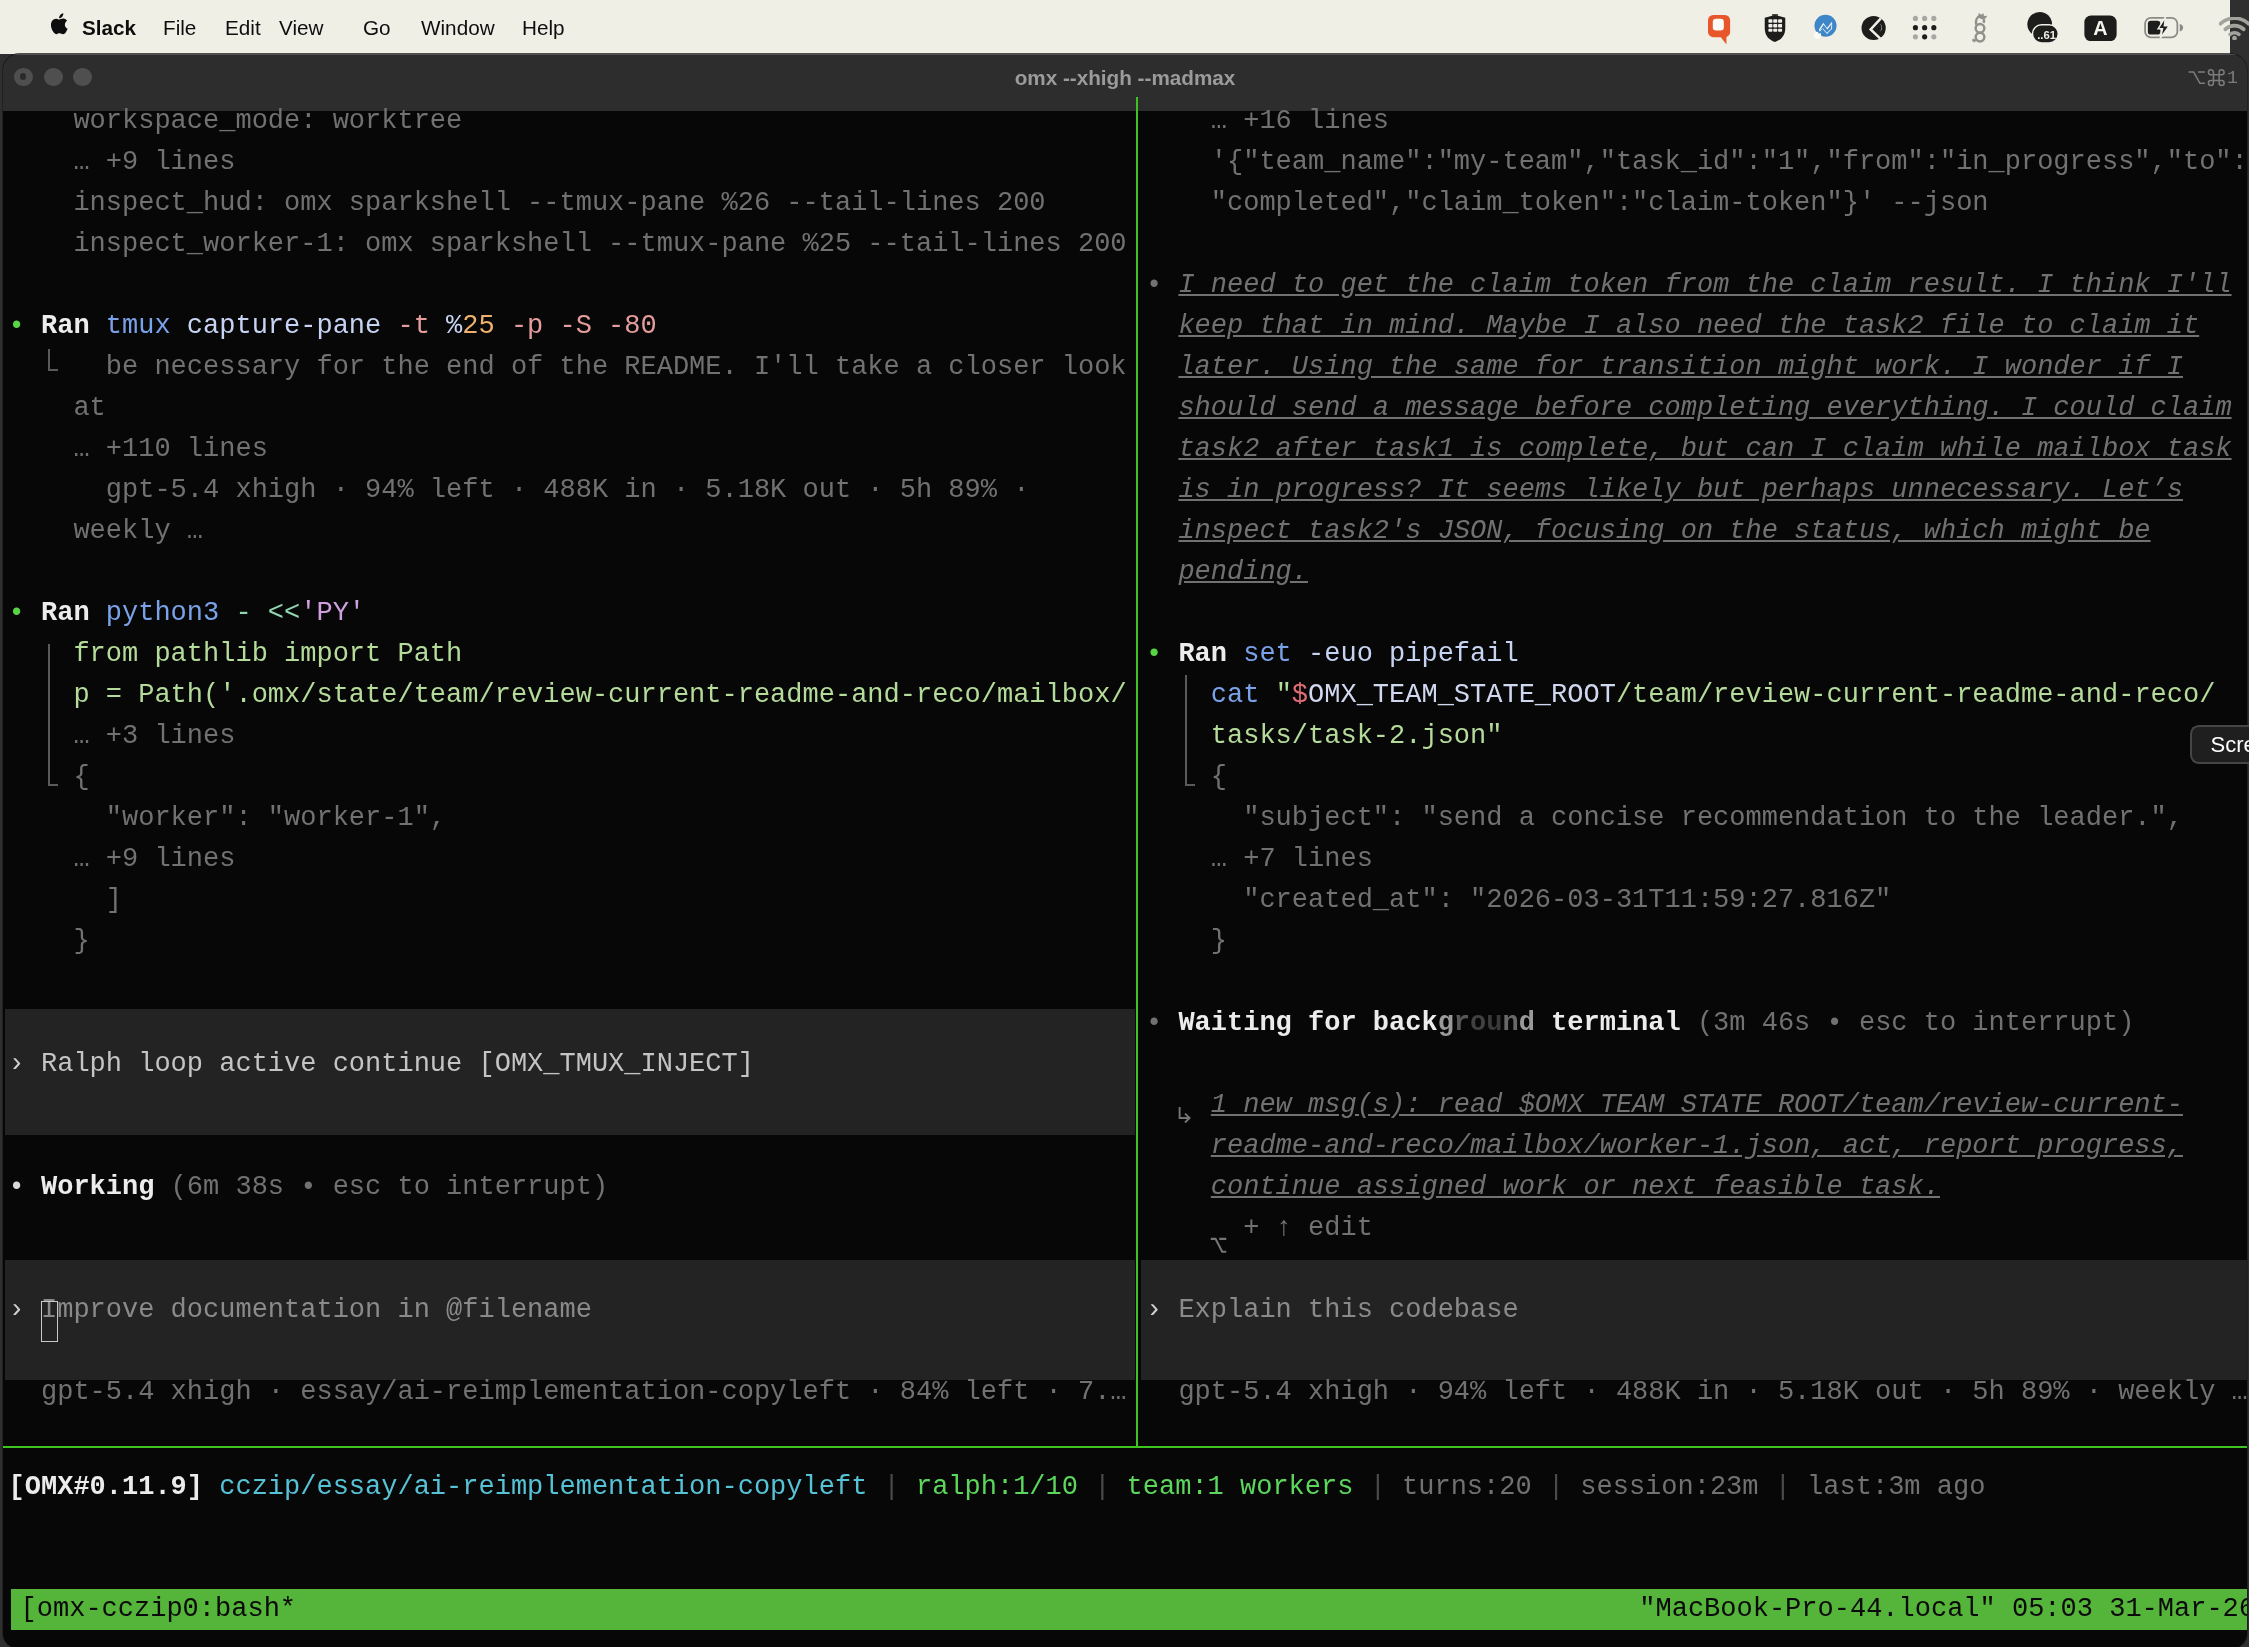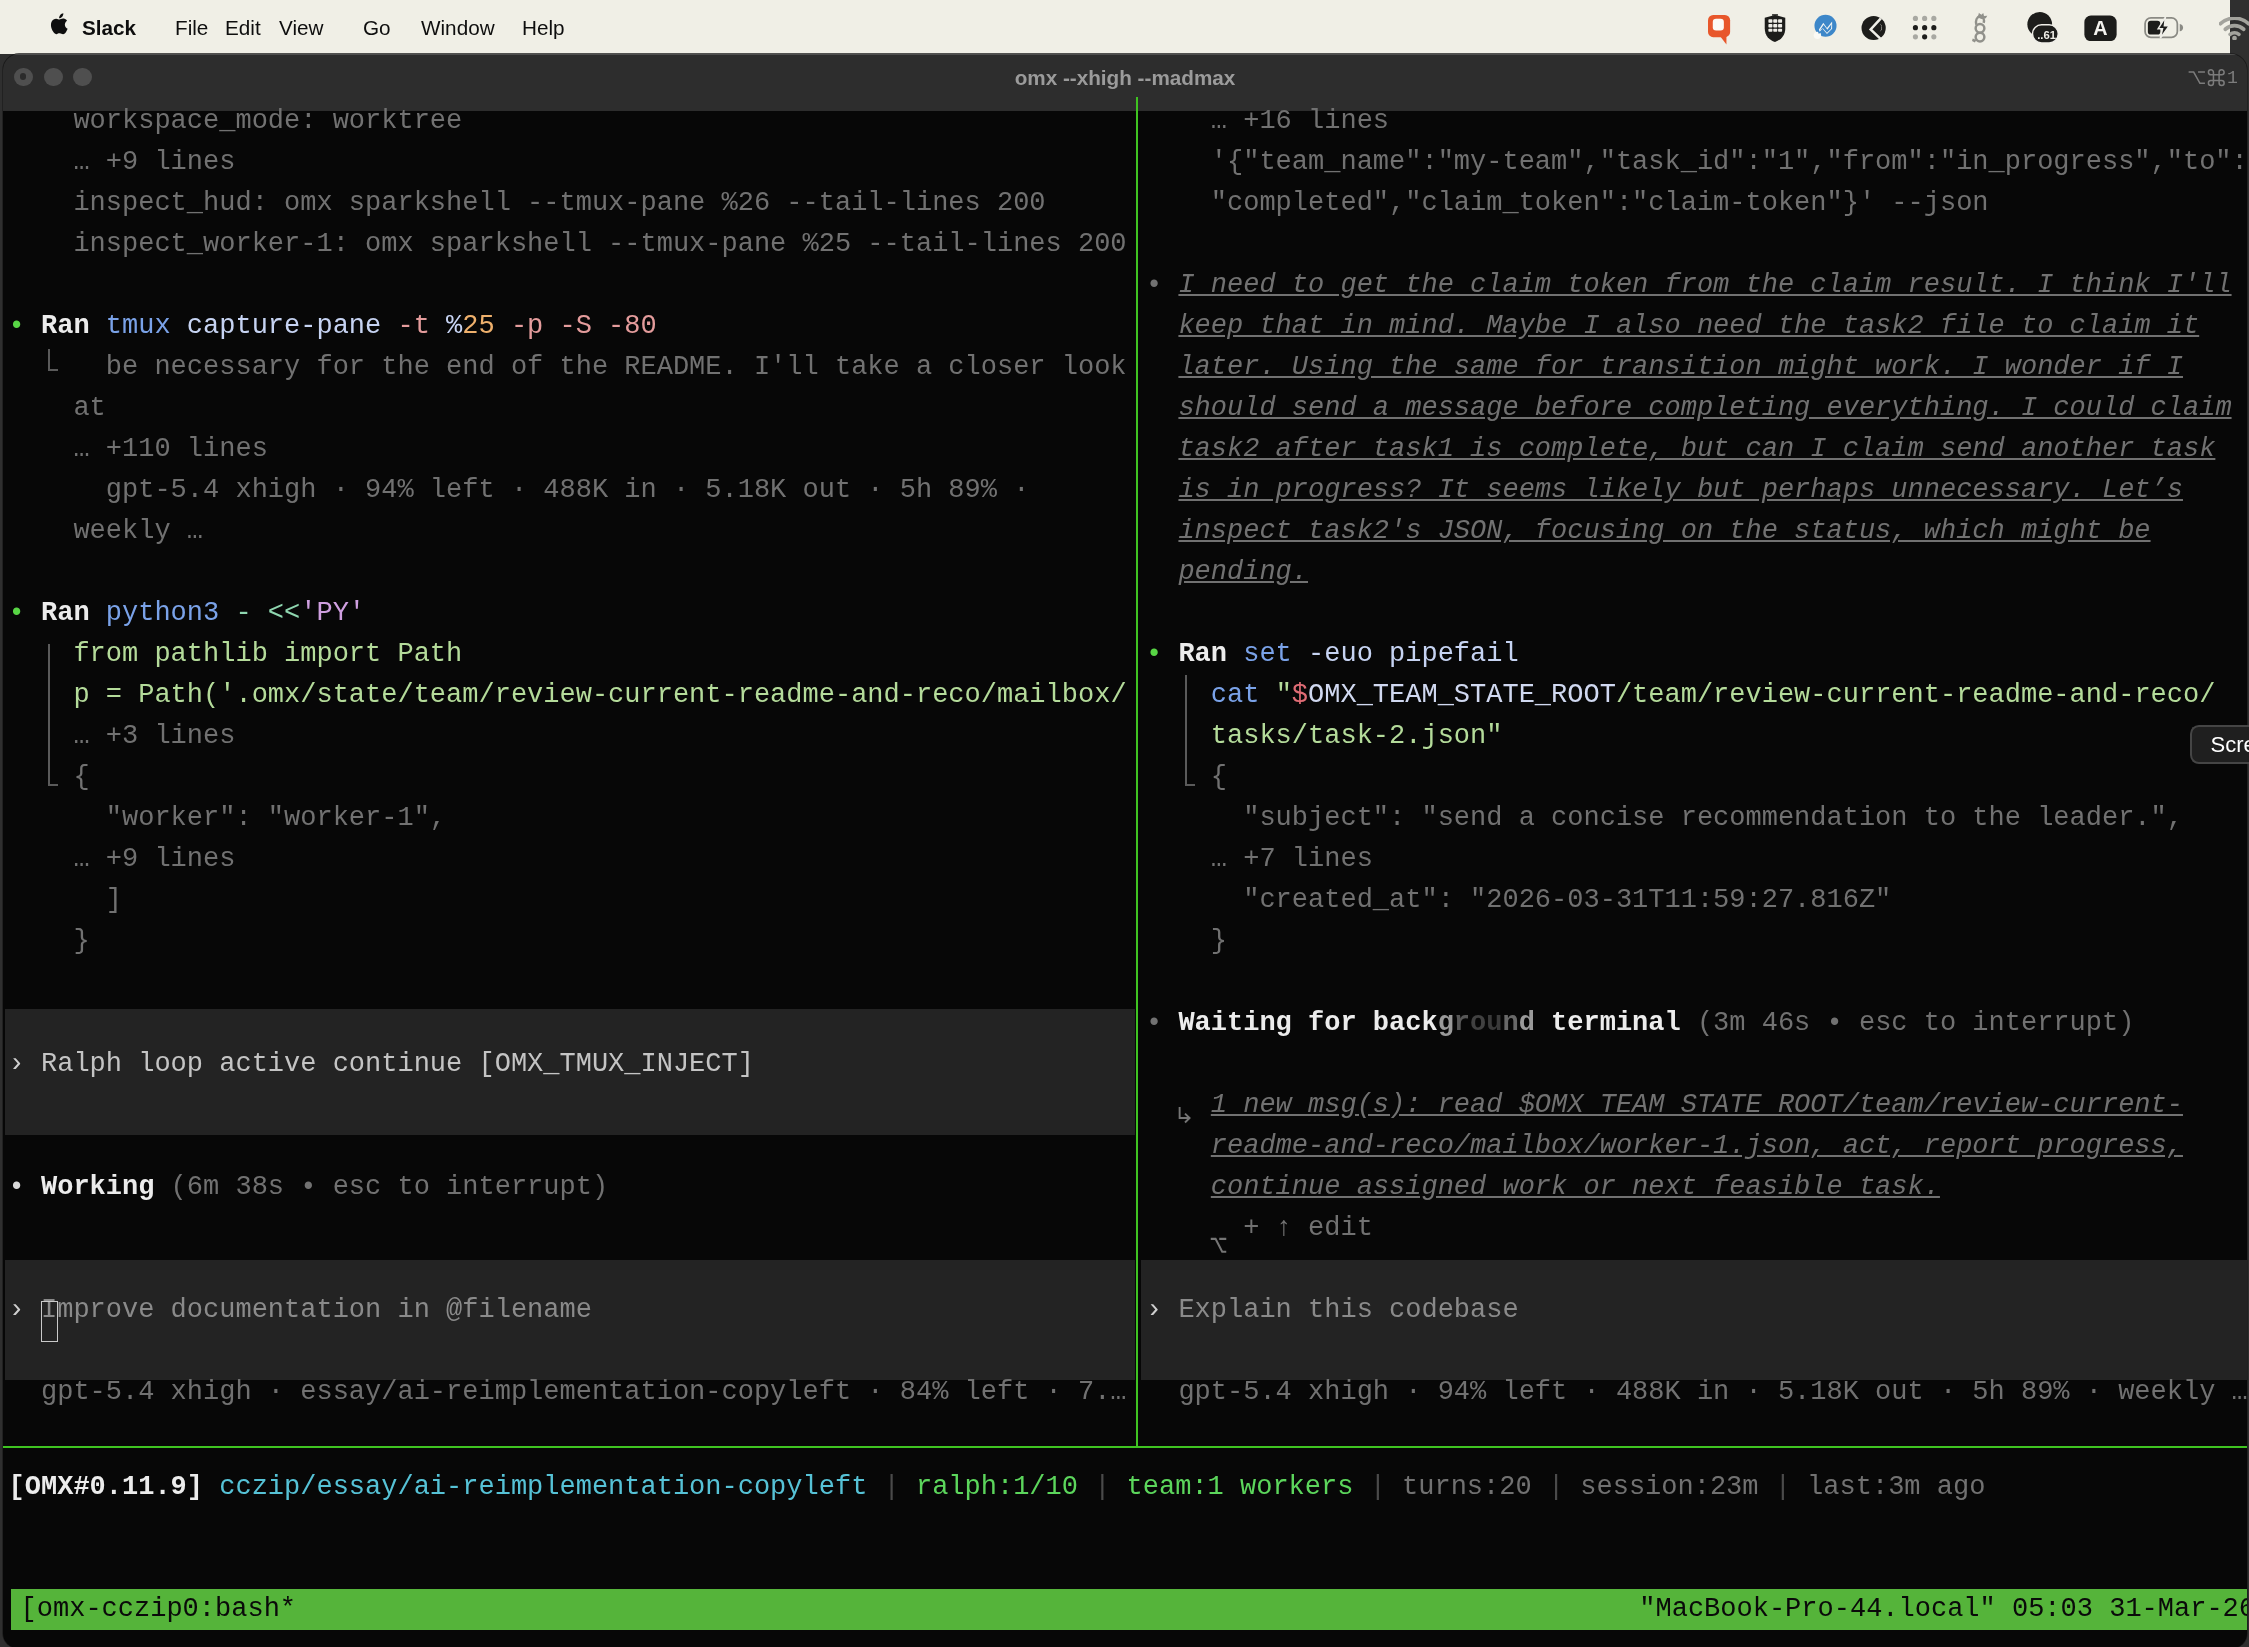--- a/index.html
+++ b/index.html
@@ -51,21 +51,21 @@
           line-height:35px; padding-left:18.5px; width:60px; }
 </style>
 </head>
 <body>
 <div id="menubar">
 <svg style="position:absolute;left:49px;top:11.8px" width="19" height="23.6" viewBox="0 0 26 32">
 <path fill="#0e0e0e" d="M21.7 17.1c0-3.6 2.9-5.3 3-5.4-1.6-2.4-4.2-2.7-5.1-2.8-2.2-.2-4.2 1.3-5.3 1.3-1.1 0-2.8-1.3-4.6-1.2-2.4 0-4.6 1.4-5.8 3.5-2.5 4.3-.7 10.7 1.7 14.2 1.2 1.7 2.6 3.6 4.4 3.5 1.8-.1 2.4-1.1 4.6-1.1 2.1 0 2.7 1.1 4.6 1.1 1.9 0 3.1-1.7 4.3-3.4 1.3-2 1.9-3.9 1.9-4-.1-.1-3.7-1.5-3.7-5.7z"></path>
 <path fill="#0e0e0e" d="M18.1 6.2c1-1.2 1.7-2.9 1.5-4.6-1.5.1-3.2 1-4.2 2.2-.9 1.1-1.7 2.8-1.5 4.5 1.6.1 3.2-.9 4.2-2.1z"></path>
 </svg>
 <div class="mitem" style="left:82px;font-weight:bold;">Slack</div>
-<div class="mitem" style="left:175px;">File</div>
+<div class="mitem" style="left:163px;">File</div>
 <div class="mitem" style="left:225px;">Edit</div>
 <div class="mitem" style="left:279px;">View</div>
 <div class="mitem" style="left:363px;">Go</div>
 <div class="mitem" style="left:421px;">Window</div>
 <div class="mitem" style="left:522px;">Help</div>
 
 <svg style="position:absolute;left:1708px;top:14.8px" width="23.6" height="31" viewBox="0 0 32 42">
 <rect x="0" y="0" width="30" height="30" rx="7" fill="#e8572b"></rect>
 <path d="M25 28 L25 40 L16 28 Z" fill="#e8572b"></path>
 <rect x="6.5" y="5" width="15" height="16" rx="4.5" fill="#fbfaf5"></rect>
@@ -195,21 +195,21 @@
 
   gpt-5.4 xhigh · essay/ai-reimplementation-copyleft · 84% left · 7.…</pre>
   <pre class="pane" style="left:1143px;">    … +16 lines
     '{"team_name":"my-team","task_id":"1","from":"in_progress","to":
     "completed","claim_token":"claim-token"}' --json
 
 • <span class="it">I need to get the claim token from the claim result. I think I'll</span>
   <span class="it">keep that in mind. Maybe I also need the task2 file to claim it</span>
   <span class="it">later. Using the same for transition might work. I wonder if I</span>
   <span class="it">should send a message before completing everything. I could claim</span>
-  <span class="it">task2 after task1 is complete, but can I claim send another task</span>
+  <span class="it">task2 after task1 is complete, but can I claim while mailbox task</span>
   <span class="it">is in progress? It seems likely but perhaps unnecessary. Let’s</span>
   <span class="it">inspect task2's JSON, focusing on the status, which might be</span>
   <span class="it">pending.</span>
 
 <span class="g">•</span> <span class="w">Ran</span> <span class="bl">set</span> <span class="pe">-euo pipefail</span>
     <span class="bl">cat</span> <span class="gr">"</span><span class="pk">$</span><span class="lv">OMX_TEAM_STATE_ROOT</span><span class="gr">/team/review-current-readme-and-reco/</span>
     <span class="gr">tasks/task-2.json"</span>
     {
       "subject": "send a concise recommendation to the leader.",
     … +7 lines

